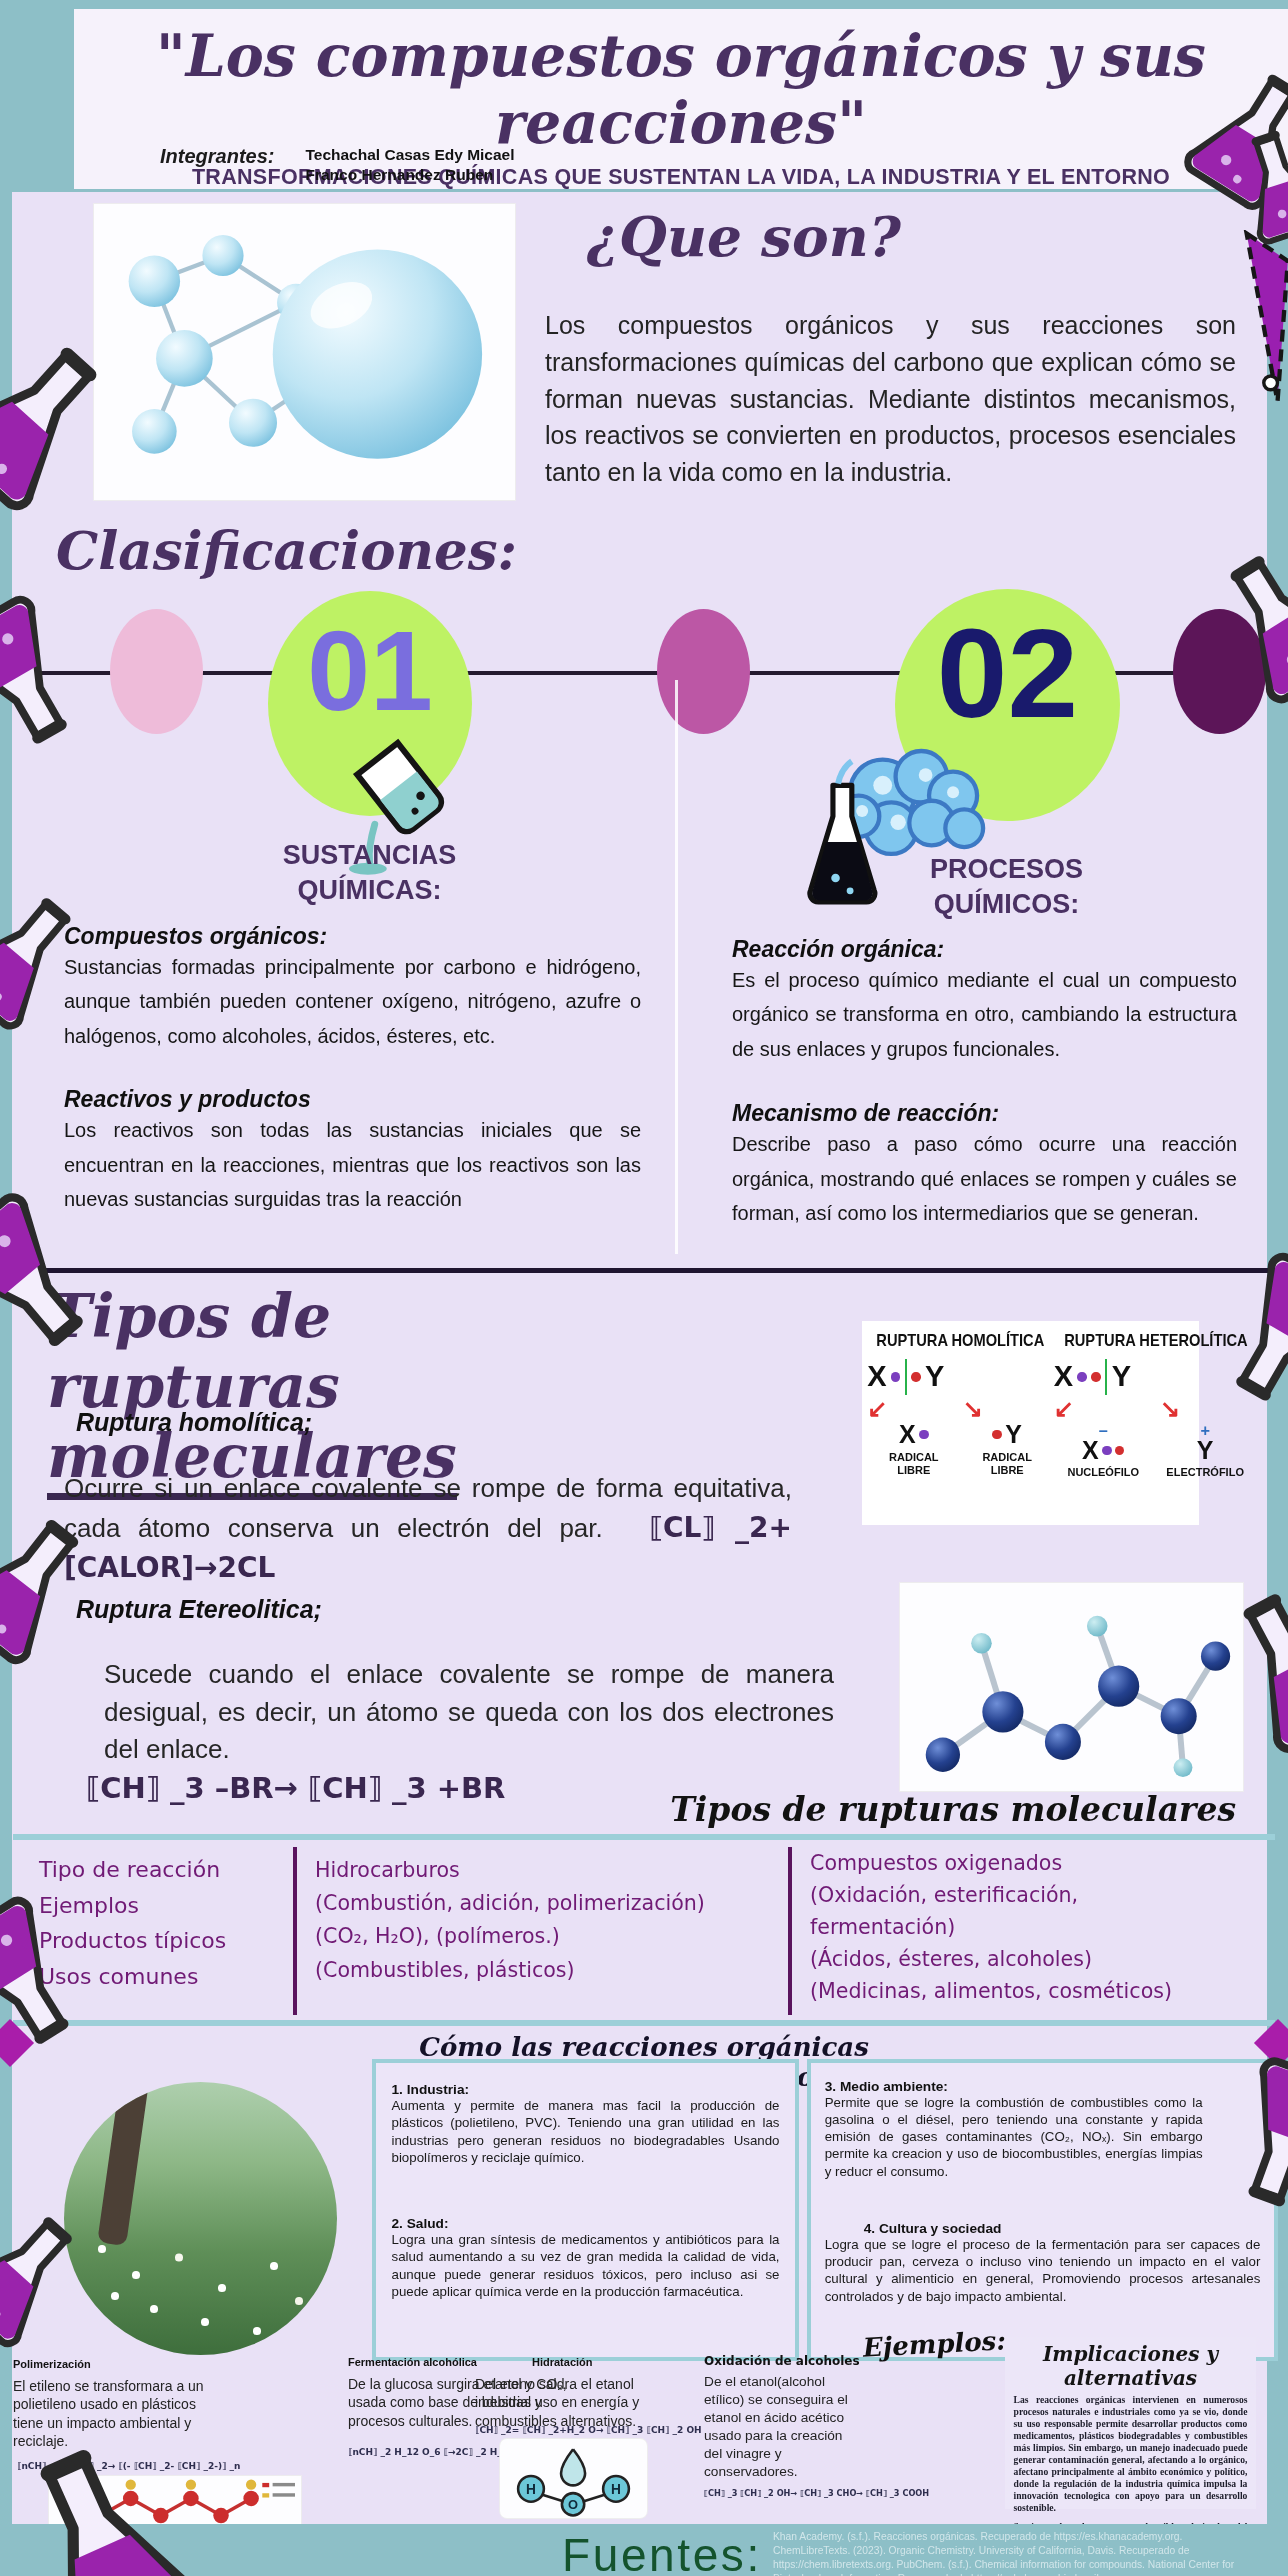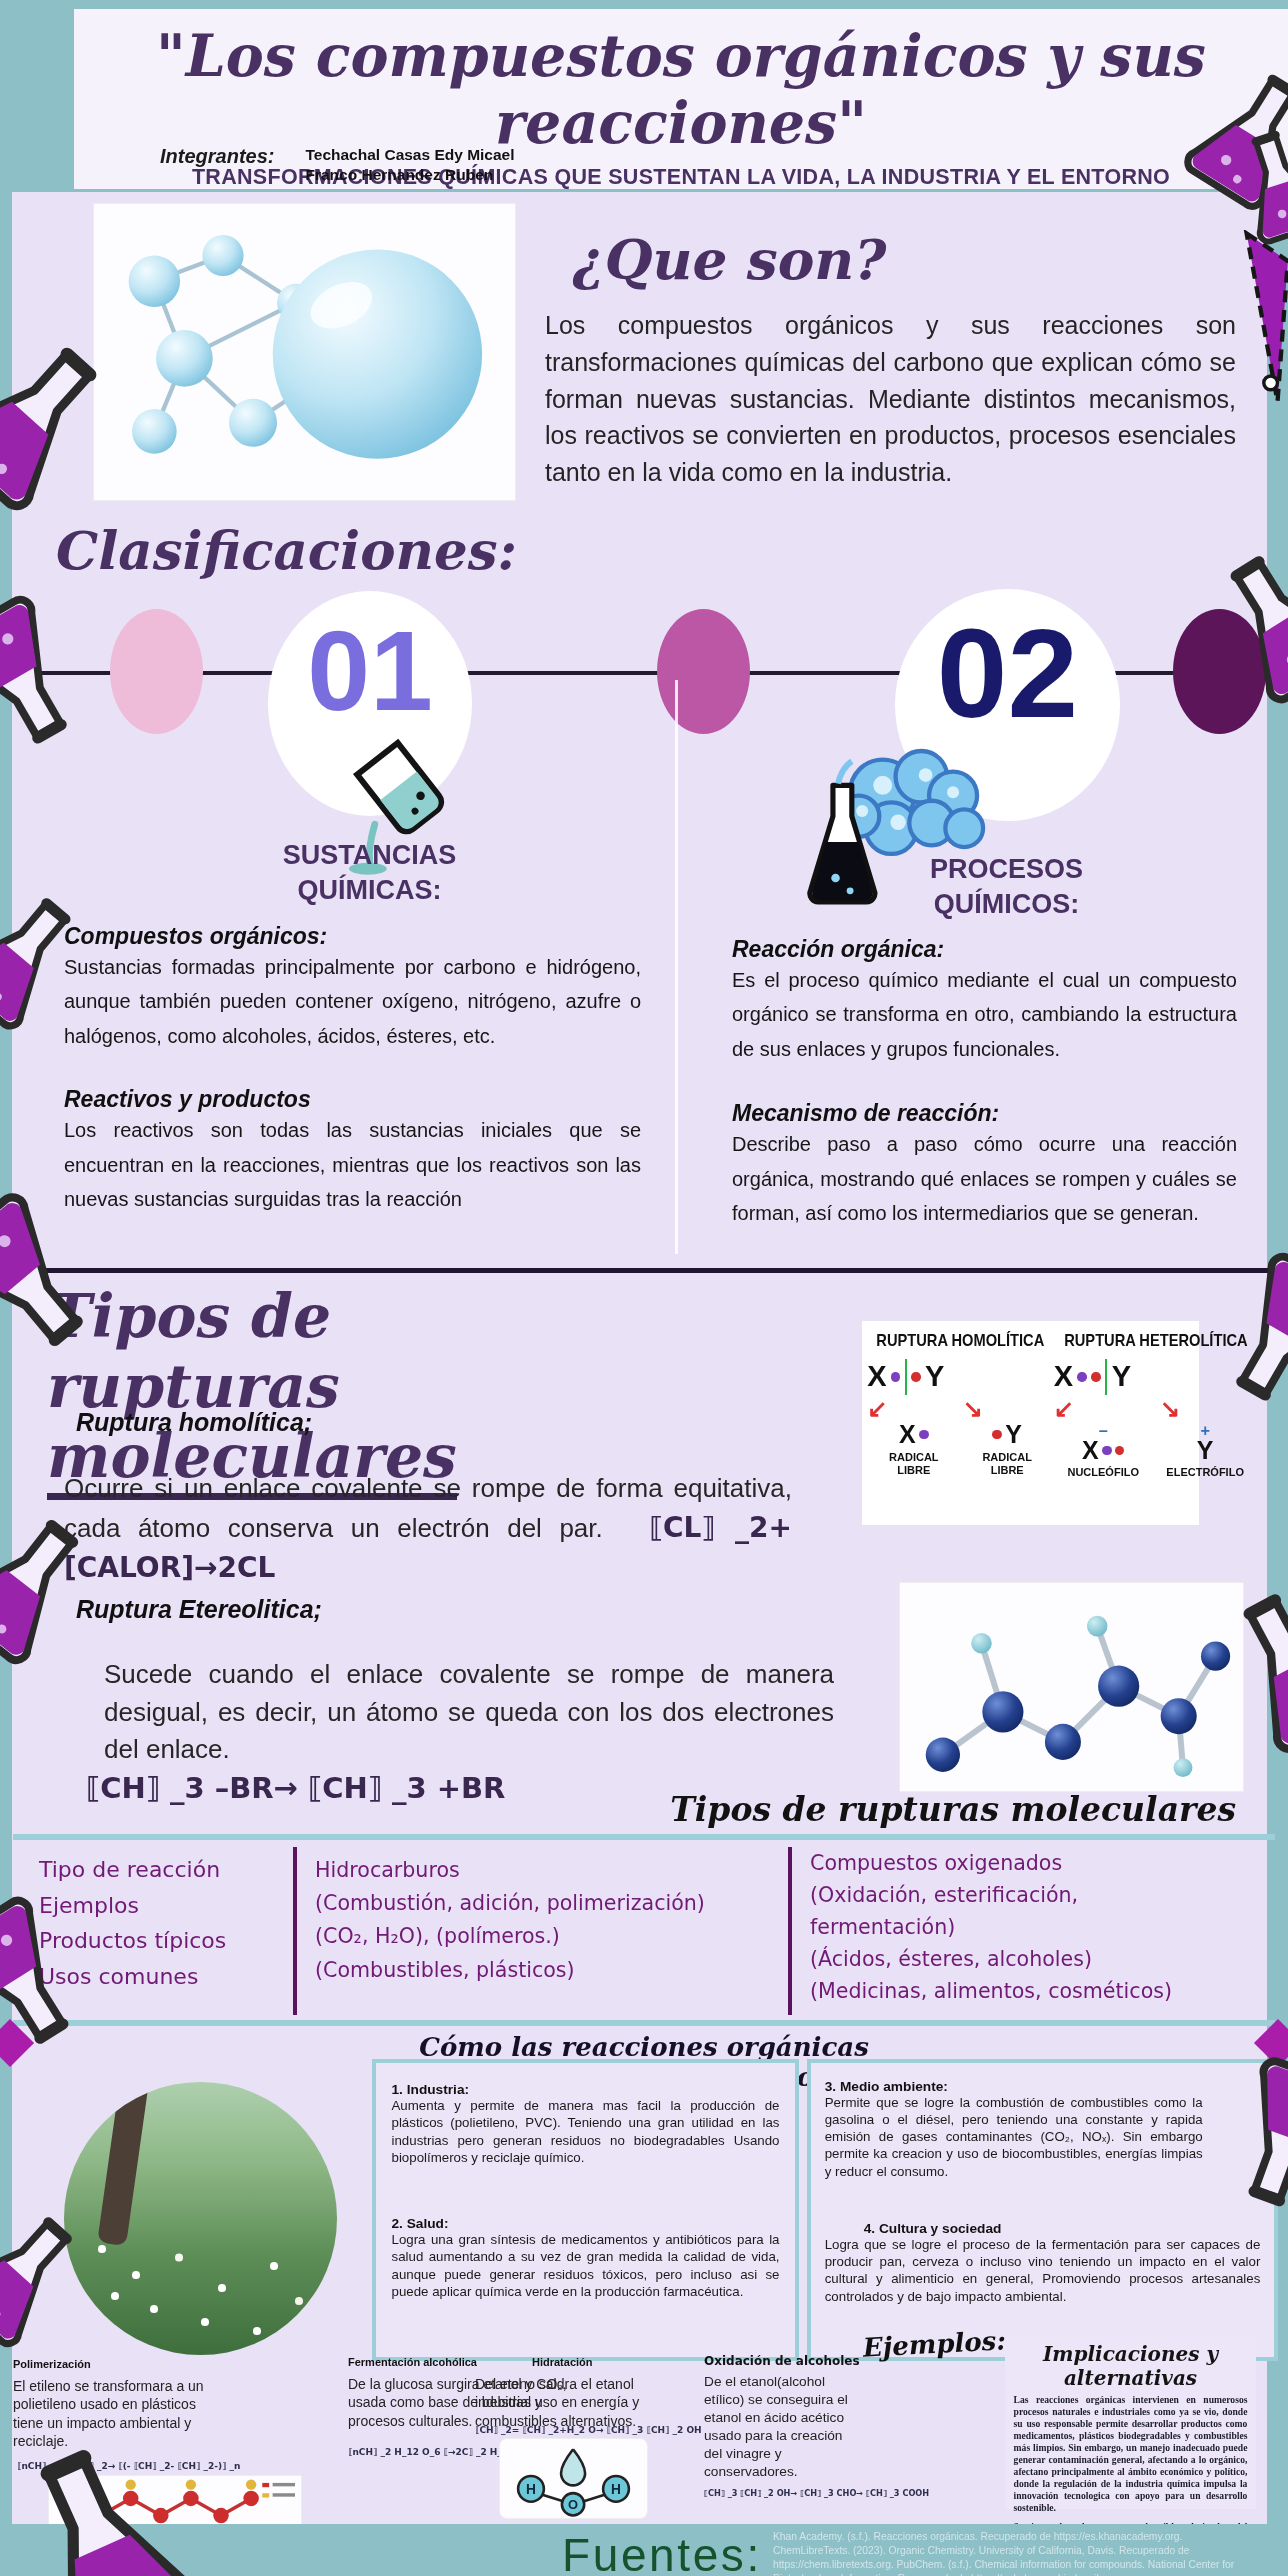--- a/index.html
+++ b/index.html
@@ -16,28 +16,28 @@
   .subtitle{width:100%;text-align:center;margin-top:8.6px;font-size:21.5px;font-weight:bold;
             color:#4a3163;letter-spacing:0.3px;}
   .integ-row{position:absolute;left:86px;top:136px;display:flex;gap:31px;align-items:flex-start;}
   .integ-label{font-style:italic;font-weight:bold;font-size:20px;color:#1b1b1b;}
   .integ-names{font-size:15.5px;font-weight:bold;line-height:1.3;color:#111;}
 
   .main-panel{left:12px;top:192px;width:1255px;height:2332px;background:#e9e1f6;}
 
   
   .img-box{background:#fdfdff;box-shadow:0 0 0 0.9px #eee;}
-  .queson-h{left:558px;top:227px;width:343px;text-align:center;font-size:55px;color:#4a3163;}
+  .queson-h{left:558px;top:204px;width:343px;text-align:right;font-size:55px;color:#4a3163;}
   .queson-b{left:545px;top:307px;width:691px;font-size:25px;line-height:1.47;color:#242424;}
 
   
   .clas-h{left:56px;top:519px;font-size:53px;color:#4a3163;}
   .tl-line{left:13px;top:671px;width:1275px;height:4.3px;background:#241a2f;}
   .dot-ell{border-radius:50%;}
-  .num-circle{border-radius:50%;background:#ffffff;text-align:center;}
+  .num-circle{border-radius:50%;background:#bef264;text-align:center;}
   .num1{font-size:113px;font-weight:bold;color:#7a6ede;line-height:1;margin-top:24px;}
   .num2{font-size:127px;font-weight:bold;color:#191a6c;line-height:1;margin-top:20.6px;}
   .v-div{left:675px;top:680px;width:2.6px;height:574px;background:rgba(255,255,255,.85);}
   .cat-title{font-size:27px;font-weight:bold;color:#4a3163;text-align:center;line-height:1.3;}
   .blk-t{font-size:23px;font-weight:bold;font-style:italic;color:#101010;}
   .blk-b{font-size:20px;line-height:1.72;color:#161616;}
 
   
   .hr-dark{left:13px;top:1268px;width:1262px;height:5.2px;background:#1f1530;}
   .rup-h{left:47px;top:1281px;font-size:60px;color:#4a3163;border-bottom:7.7px solid #3a2750;

